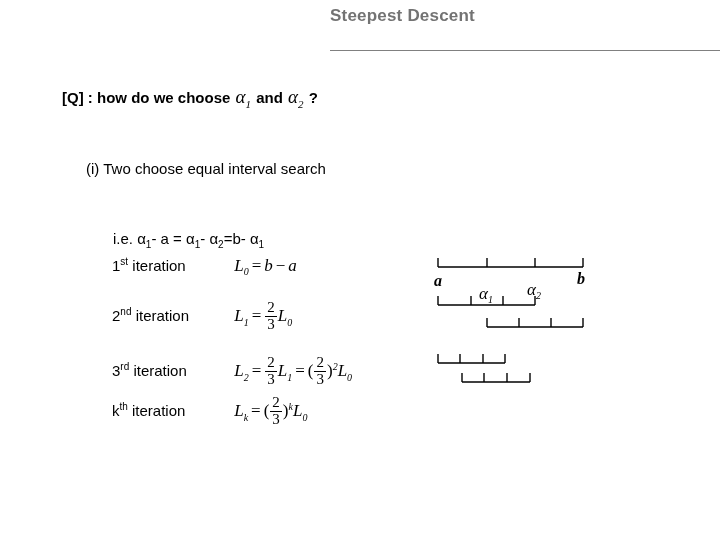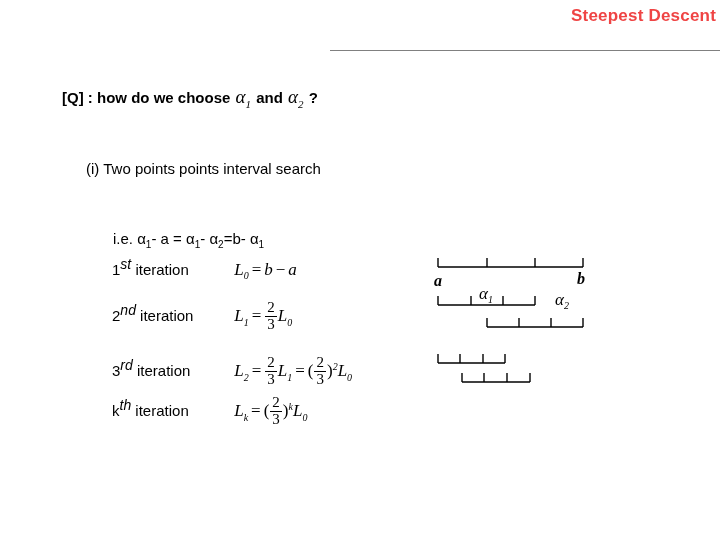--- a/index.html
+++ b/index.html
@@ -16,25 +16,25 @@
     color: #000000;
     -webkit-font-smoothing: none;
   }
 
   
   #slide-title {
     position: absolute;
     left: 330px;
     top: 6px;
     width: 386px;
-    text-align: right;
+    text-align: left;
     font-size: 17px;
     font-weight: bold;
     letter-spacing: 0.2px;
-    color: #ef4444;
+    color: #737373;
   }
   #title-rule {
     position: absolute;
     left: 330px;
     top: 50px;
     width: 390px;
     height: 1px;
     background: #808080;
   }
 
@@ -81,21 +81,21 @@
   #relation-line sub { font-size: 10px; }
 
   
   .iter-row {
     position: absolute;
     left: 112px;
     white-space: nowrap;
     font-size: 15px;
   }
   .iter-label { display: inline-block; width: 92px; }
-  .iter-label sup { font-size: 14px; font-style: italic; }
+  .iter-label sup { font-size: 10px; }
 
   .eq {
     font-family: "Liberation Serif", serif;
     font-style: italic;
     font-size: 17px;
     white-space: nowrap;
     display: inline-block;
     vertical-align: middle;
     margin-left: 26px;
   }
@@ -150,21 +150,21 @@
 <div id="title-rule"></div>
 
 <div id="question-line">
   <span>[Q] : how do we choose</span>
   <span class="mathvar"><span>α</span><sub>1</sub></span>
   <span>and</span>
   <span class="mathvar"><span>α</span><sub>2</sub></span>
   <span>?</span>
 </div>
 
-<div id="method-heading">(i) Two points points interval search</div>
+<div id="method-heading">(i) Two choose equal interval search</div>
 
 <div id="relation-line">
   <span>i.e.</span>
   <span>α<sub>1</sub>- a = α<sub>1</sub>- α<sub>2</sub>=b- α<sub>1</sub></span>
 </div>
 
 <div class="iter-row" id="row-1">
   <span class="iter-label"><span>1</span><sup>st</sup>&nbsp;<span>iteration</span></span>
   <span class="eq"><span>L</span><sub>0</sub><span class="op">=</span><span>b</span><span class="op">−</span><span>a</span></span>
 </div>
@@ -218,15 +218,15 @@
       <line x1="462" x2="462" y1="373" y2="382" stroke="#000" stroke-width="1.4"></line>
       <line x1="484" x2="484" y1="373" y2="382" stroke="#000" stroke-width="1.4"></line>
       <line x1="507" x2="507" y1="373" y2="382" stroke="#000" stroke-width="1.4"></line>
       <line x1="530" x2="530" y1="373" y2="382" stroke="#000" stroke-width="1.4"></line>
     </g>
   </svg>
 
 <div id="diagram-labels">
     <span class="seg-label" style="position: absolute; left: 434px; top: 272px;">a</span>
     <span class="seg-label alpha" style="position: absolute; left: 479px; top: 272px; margin-top: 12px;">α<sub>1</sub></span>
-    <span class="seg-label alpha" style="position: absolute; left: 527px; top: 290px; margin-left: 28px;">α<sub>2</sub></span>
+    <span class="seg-label alpha" style="position: absolute; left: 527px; top: 280px;">α<sub>2</sub></span>
     <span class="seg-label" style="position: absolute; left: 577px; top: 270px;">b</span>
   </div>
 
 </body></html>

